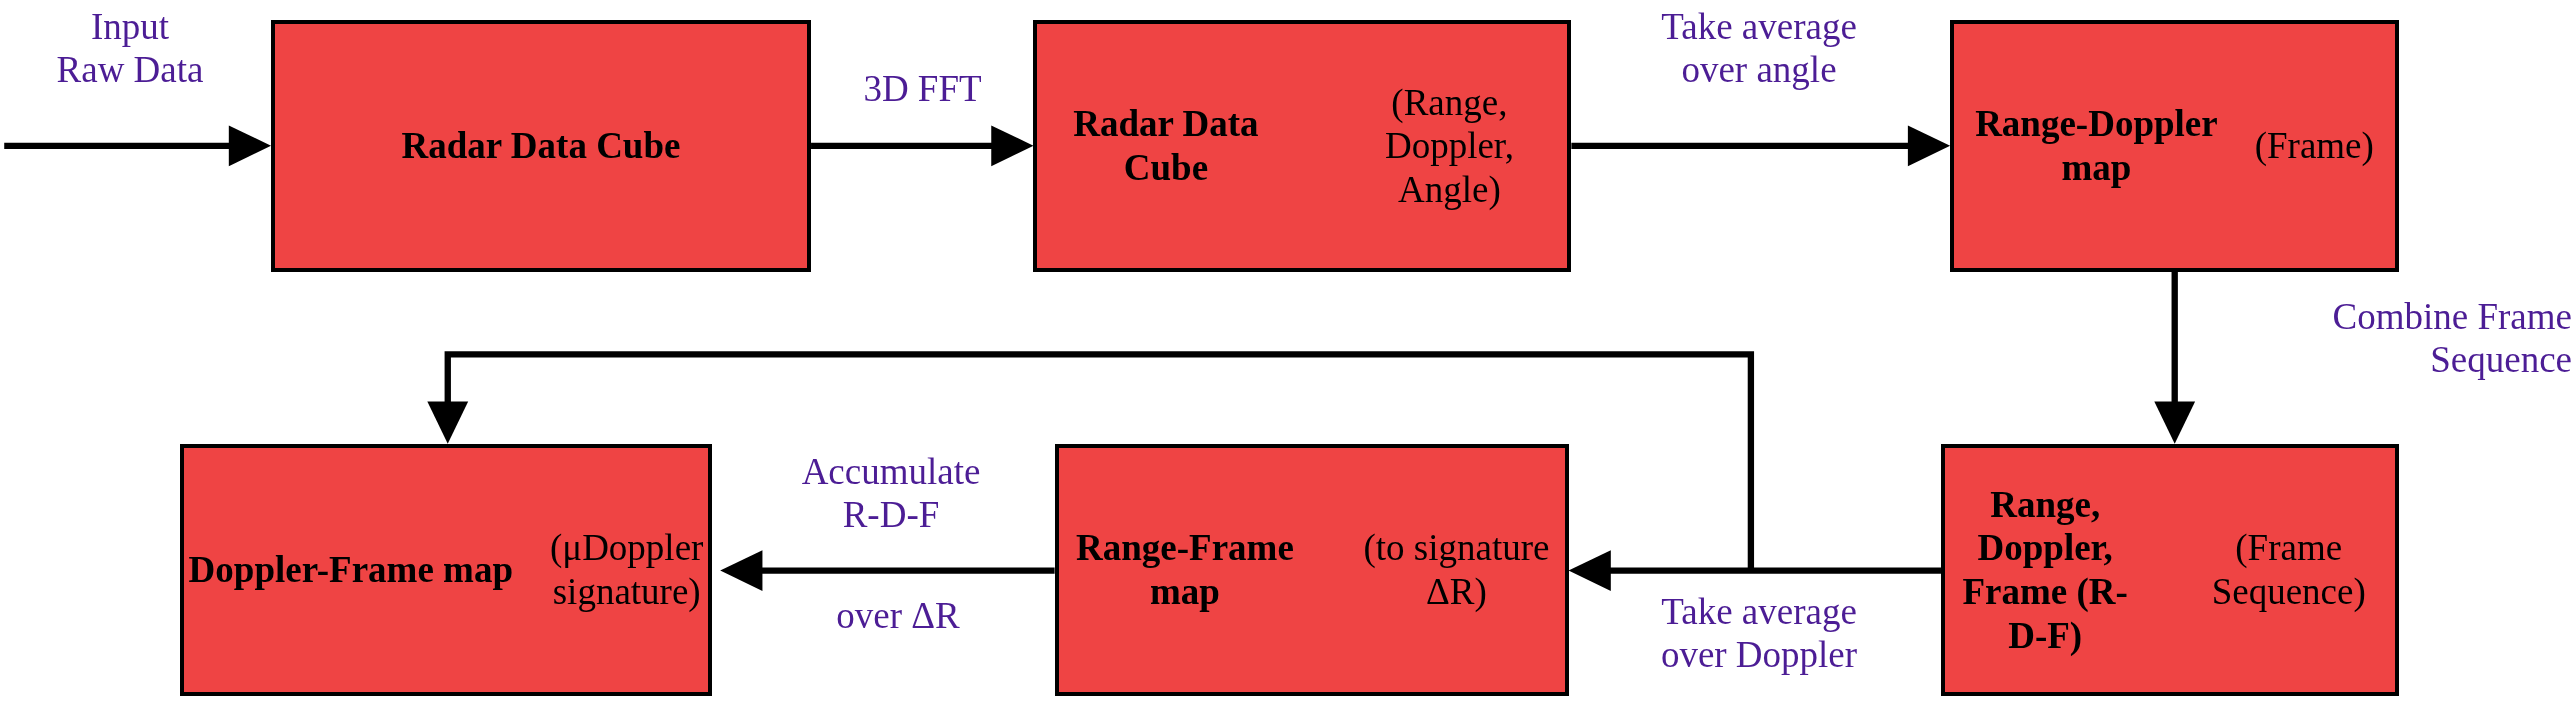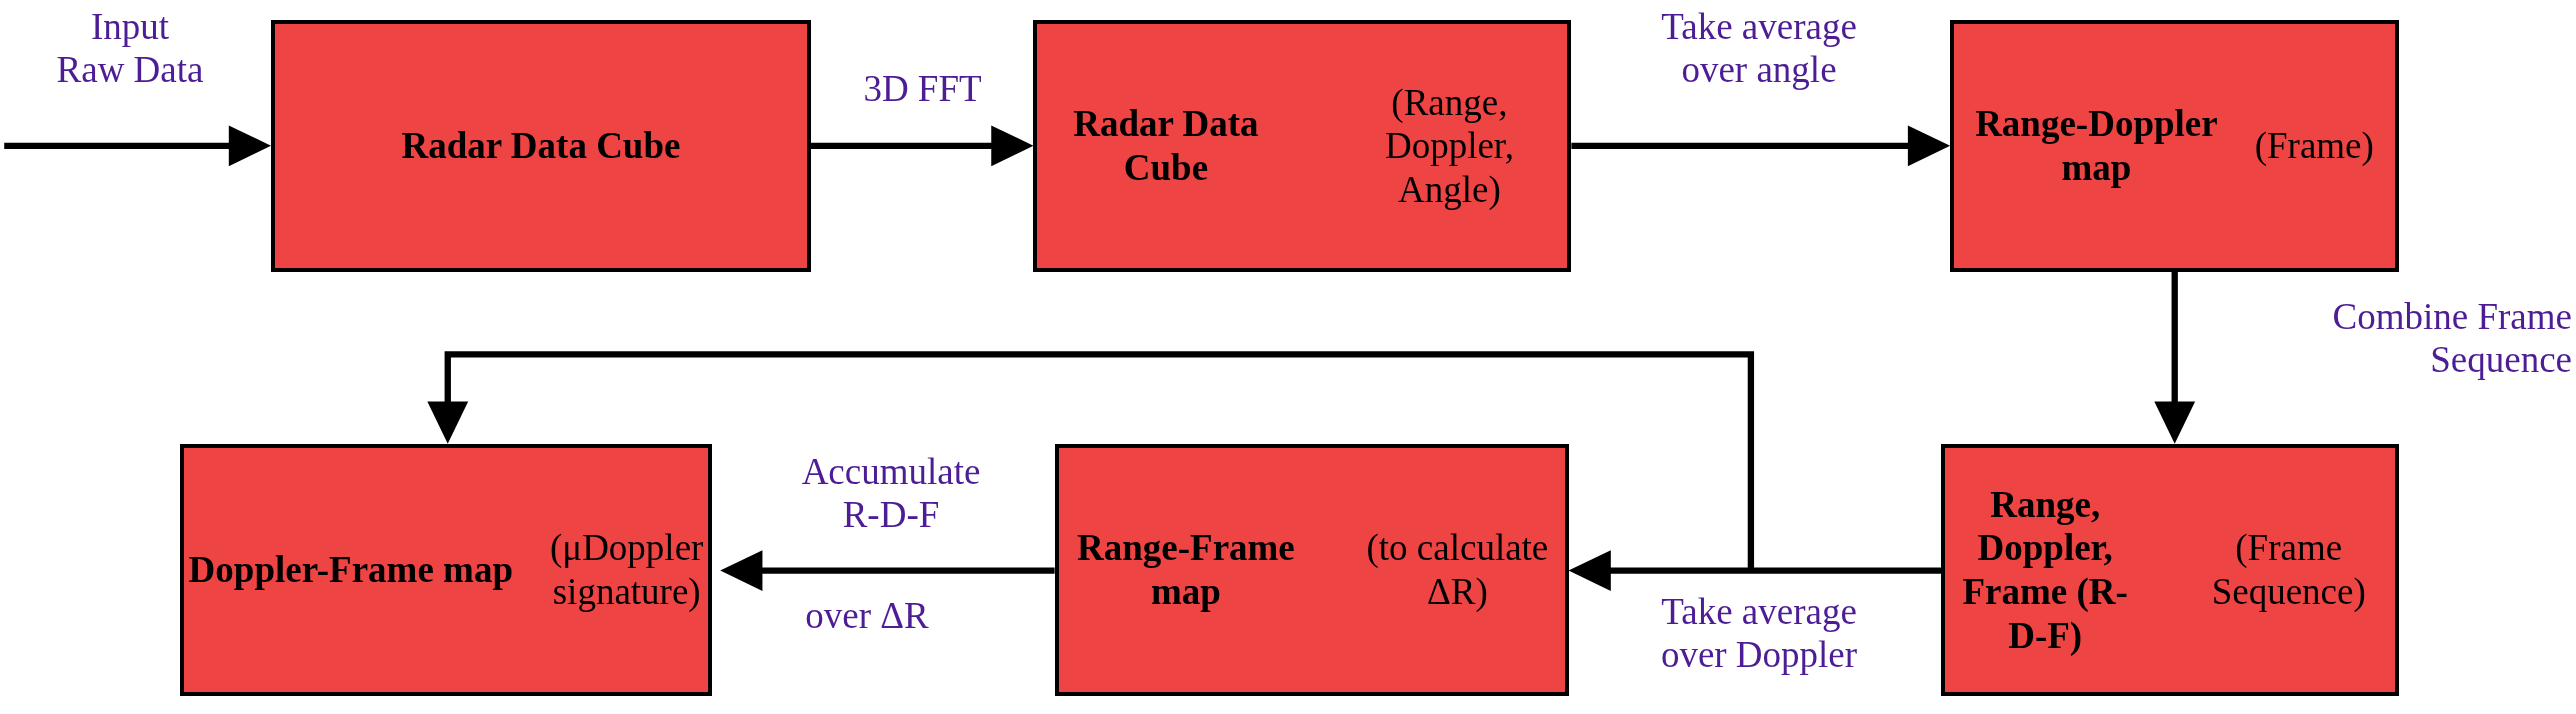--- a/index.html
+++ b/index.html
@@ -120,21 +120,21 @@
   </div>
 
   <div class="box" style="left:180px; top:444px; width:532px; height:252px;">
     <div class="ttl">Doppler-Frame map</div>
     <div class="sub">(μDoppler
 signature)</div>
   </div>
 
   <div class="box" style="left:1055px; top:444px; width:514px; height:252px;">
     <div class="ttl">Range-Frame map</div>
-    <div class="sub">(to calculate  ΔR)</div>
+    <div class="sub">(to signature  ΔR)</div>
   </div>
 
   <div class="box" style="left:1941px; top:444px; width:458px; height:252px;">
     <div class="ttl">Range, Doppler,
 Frame (R-D-F)</div>
     <div class="sub">(Frame Sequence)</div>
   </div>
 
   <div class="edge-label" style="left:0px; top:5.6px; width:260px;">Input
 Raw Data</div>
@@ -146,16 +146,16 @@
 
   <div class="edge-label" style="left:2192px; top:296px; width:380px; text-align:right;">Combine Frame
 Sequence</div>
 
   <div class="edge-label" style="left:1581px; top:591px; width:356px;">Take average
 over Doppler</div>
 
   <div class="edge-label" style="left:736px; top:451px; width:310px;">Accumulate
 R-D-F</div>
 
-  <div class="edge-label" style="left:712px; top:595px; width:310px;">over ΔR</div>
+  <div class="edge-label" style="left:743px; top:595px; width:310px;">over ΔR</div>
 
 </div>
 
 
 </body></html>

